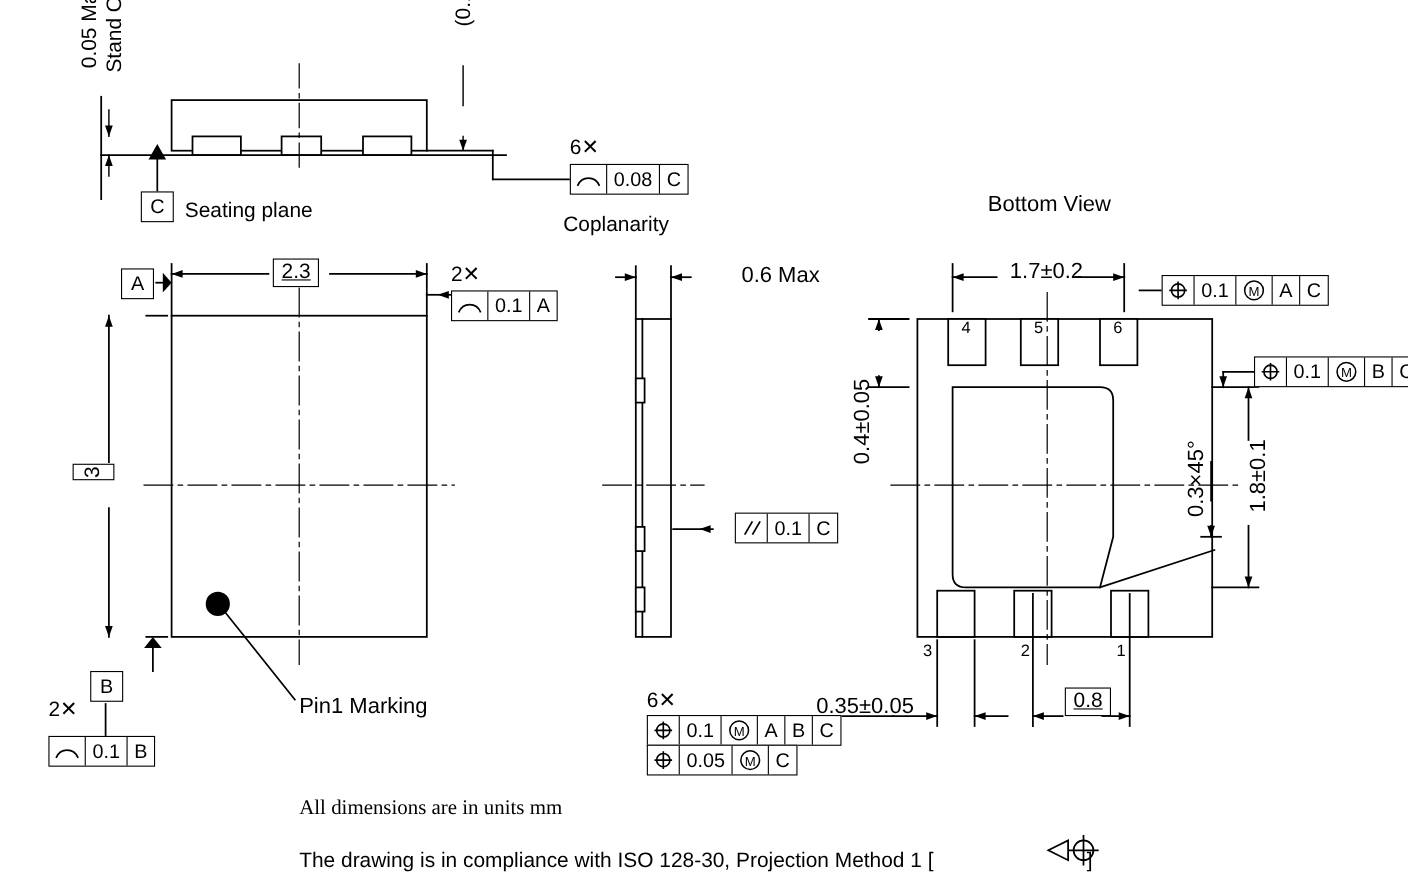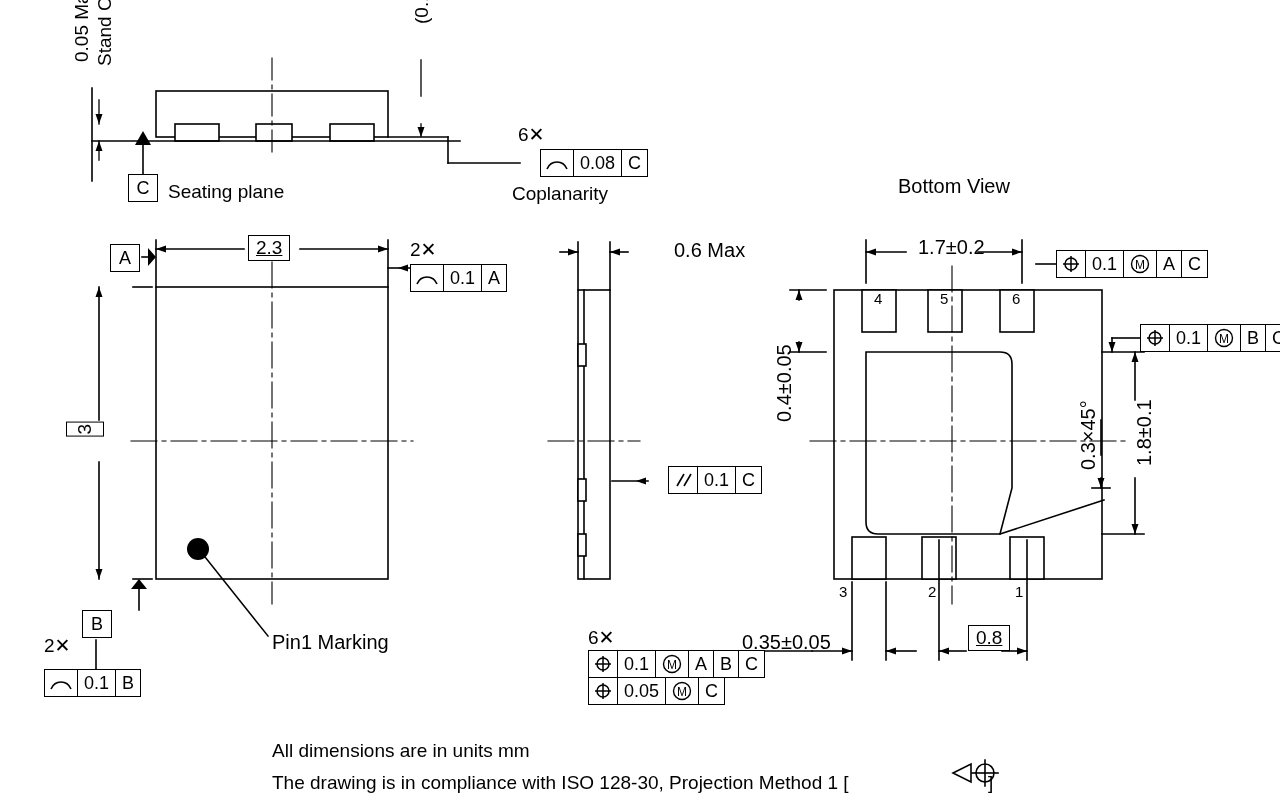--- a/index.html
+++ b/index.html
@@ -226,30 +226,30 @@
   </svg>
 
   <div class="lbl rot90" style="left:72px; top:62px;">0.05 Max</div>
   <div class="lbl rot90" style="left:95px; top:66px;">Stand Off</div>
   <div class="lbl rot90" style="left:412px; top:24px;">(0.15)</div>
 
   <div class="datbox" style="left:128px; top:174px;">C</div>
   <div class="lbl" style="left:168px; top:182px;">Seating plane</div>
 
   <div class="lbl" style="left:518px; top:125px;">6✕</div>
-  <div class="fcf" style="left:540px; top:149px;">
+  <div class="fcf" style="left:518px; top:149px;">
     <div class="sym">
       <svg width="22" height="14" viewBox="0 0 22 14">
           <path d="M1,13 A11,12 0 0 1 21,13" fill="none" stroke="#000" stroke-width="1.6"></path>
         </svg>
     </div>
     <div>0.08</div>
     <div>C</div>
   </div>
-  <div class="lbl" style="left:512px; top:184px;">Coplanarity</div>
+  <div class="lbl" style="left:512px; top:195px;">Coplanarity</div>
 
   <div class="lbl big" style="left:898px; top:176px;">Bottom View</div>
 
   <div class="datbox" style="left:110px; top:244px;">A</div>
   <div class="dimbox" style="left:248px; top:235px;text-decoration:underline;">2.3</div>
   <div class="dimbox v" style="left:66px; top:422px;">3</div>
 
   <div class="lbl" style="left:410px; top:240px;">2✕</div>
   <div class="fcf" style="left:410px; top:264px;">
     <div class="sym">
@@ -370,17 +370,17 @@
     <div>
       <svg width="20" height="20" viewBox="0 0 20 20">
           <circle cx="10" cy="10" r="8.5" fill="none" stroke="#000" stroke-width="1.4"></circle>
           <text x="10" y="15" font-size="12" font-family="Liberation Sans, sans-serif" text-anchor="middle">M</text>
         </svg>
     </div>
     <div>B</div>
     <div>C</div>
   </div>
 
-  <div class="note" style="left:272px; top:740px;">All dimensions are in units mm</div>
+  <div class="note" style="left:272px; top:724px;font-family:Liberation Serif, serif;">All dimensions are in units mm</div>
   <div class="note" style="left:272px; top:772px;">The drawing is in compliance with ISO 128-30, Projection Method 1 [</div>
   <div class="note" style="left:988px; top:772px;">]</div>
 
 </div>
 
 </body></html>

